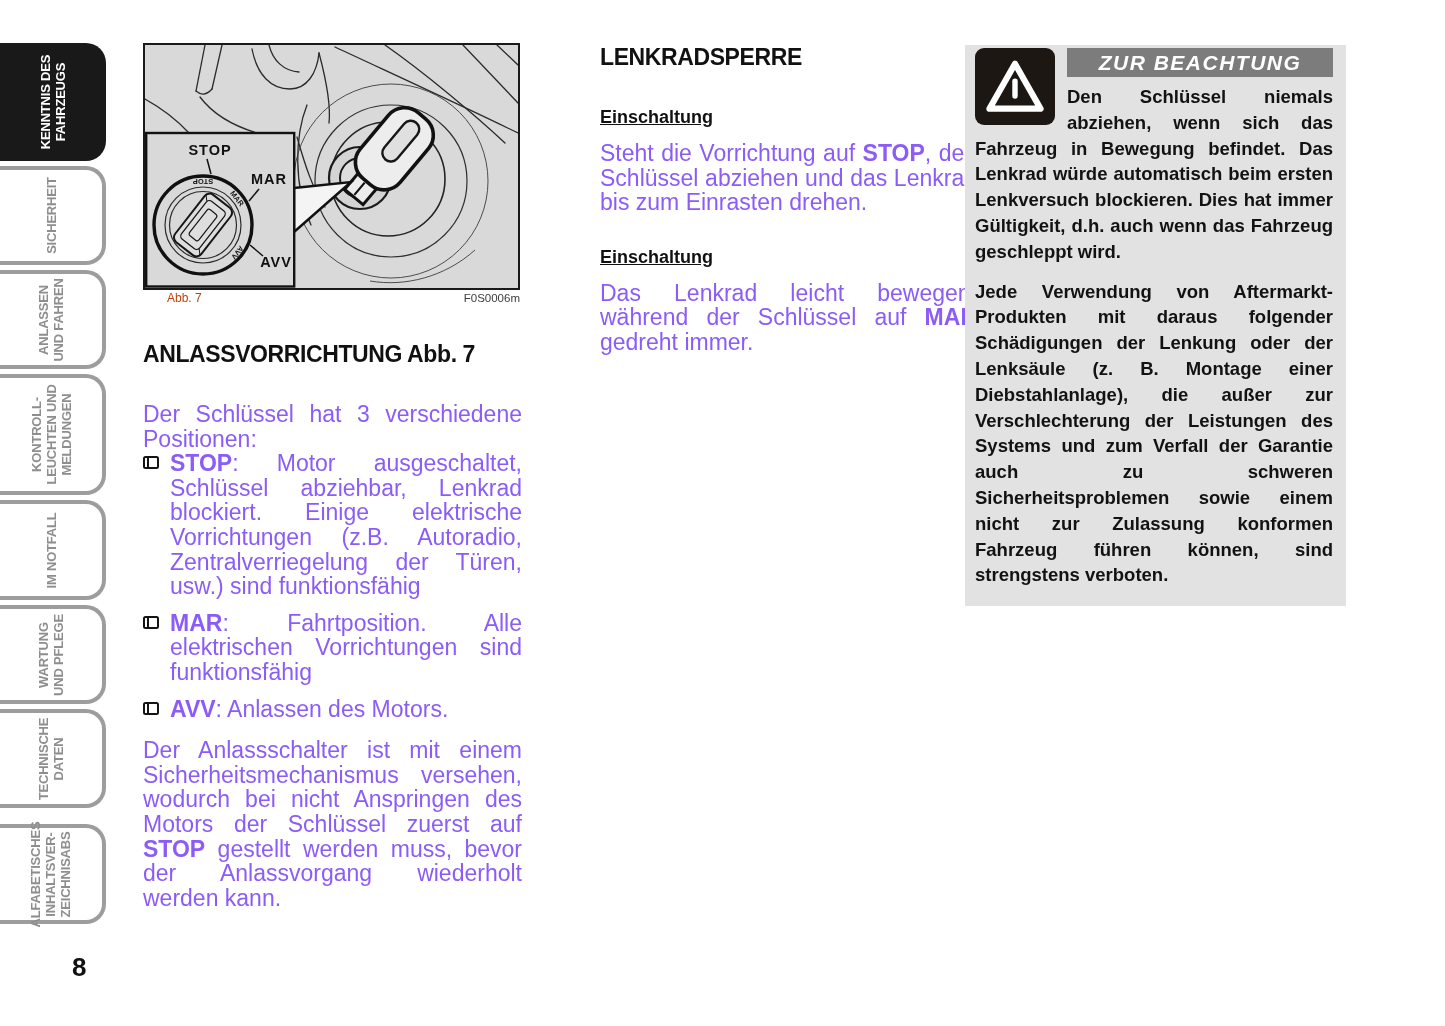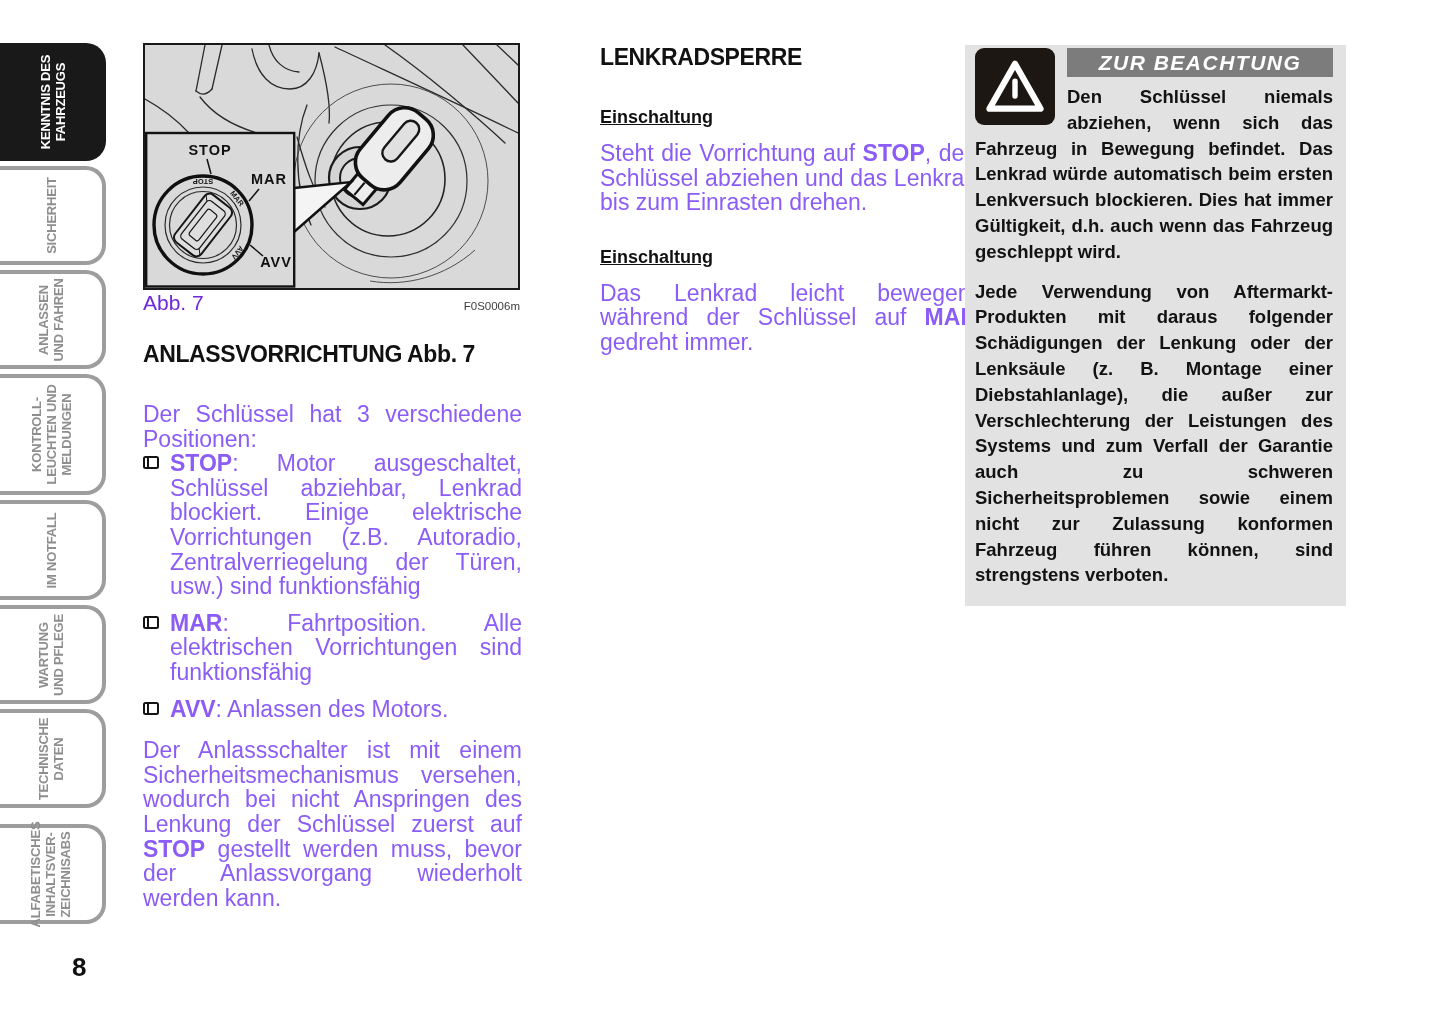--- a/index.html
+++ b/index.html
@@ -24,21 +24,21 @@
   #tab8 { top:824px; height:100px; }
 
   .page-num { position:absolute; left:72px; top:952px; font-size:26px; font-weight:700; color:#111; }
 
   
   .figure-box { position:absolute; left:143px; top:43px; width:377px; height:247px;
                 border:2px solid #1a1a1a; background:#d9d9d9; }
   .figure-box svg { display:block; }
   .figure-caption-row { position:absolute; left:143px; top:291px; width:377px;
                         display:flex; justify-content:space-between; align-items:baseline; }
-  .fig-caption { font-size:21px; color:#6d28d9; }
+  .fig-caption { font-size:12px; color:#c2410c;margin-left:24px; }
   .fig-code { font-size:11.5px; color:#3d3d3d; }
 
   
   .col { position:absolute; }
   #col-left { left:143px; top:341px; width:379px; }
   #col-mid  { left:556px; top:44px;  width:377px;margin-left:44px; }
 
   .h1 { font-size:23px; font-weight:700; letter-spacing:-0.4px; white-space:nowrap; margin-bottom:34px; }
   .h2 { font-size:18px; font-weight:700; margin-bottom:13px;text-decoration:underline; }
   .body-text { font-size:23px; line-height:24.6px; text-align:justify; color:#8b5cf6; }
@@ -183,21 +183,21 @@
       <span class="chk"></span><span class="b">STOP</span><span>: Motor ausgeschaltet, Schlüssel abziehbar, Lenkrad blockiert. Einige elektrische Vorrichtungen (z.B. Autoradio, Zentralverriegelung der Türen, usw.) sind funktionsfähig</span>
     </div>
     <div class="bullet body-text">
       <span class="chk"></span><span class="b">MAR</span><span>: Fahrtposition. Alle elektrischen Vorrichtungen sind funktionsfähig</span>
     </div>
     <div class="bullet body-text">
       <span class="chk"></span><span class="b">AVV</span><span>: Anlassen des Motors.</span>
     </div>
 
     <p class="body-text outro">
-      <span>Der Anlassschalter ist mit einem Sicherheitsmechanismus versehen, wodurch bei nicht Anspringen des Lenkung der Schlüssel zuerst auf </span><span class="b">STOP</span><span> gestellt werden muss, bevor der Anlassvorgang wiederholt werden kann.</span>
+      <span>Der Anlassschalter ist mit einem Sicherheitsmechanismus versehen, wodurch bei nicht Anspringen des Motors der Schlüssel zuerst auf </span><span class="b">STOP</span><span> gestellt werden muss, bevor der Anlassvorgang wiederholt werden kann.</span>
     </p>
   </div>
 
   <div id="col-mid" class="col">
     <div class="h1">LENKRADSPERRE</div>
 
     <div class="sect">
       <div class="h2">Einschaltung</div>
       <p class="body-text">
         <span>Steht die Vorrichtung auf </span><span class="b">STOP</span><span>, den Schlüssel abziehen und das Lenkrad bis zum Einrasten drehen.</span>

